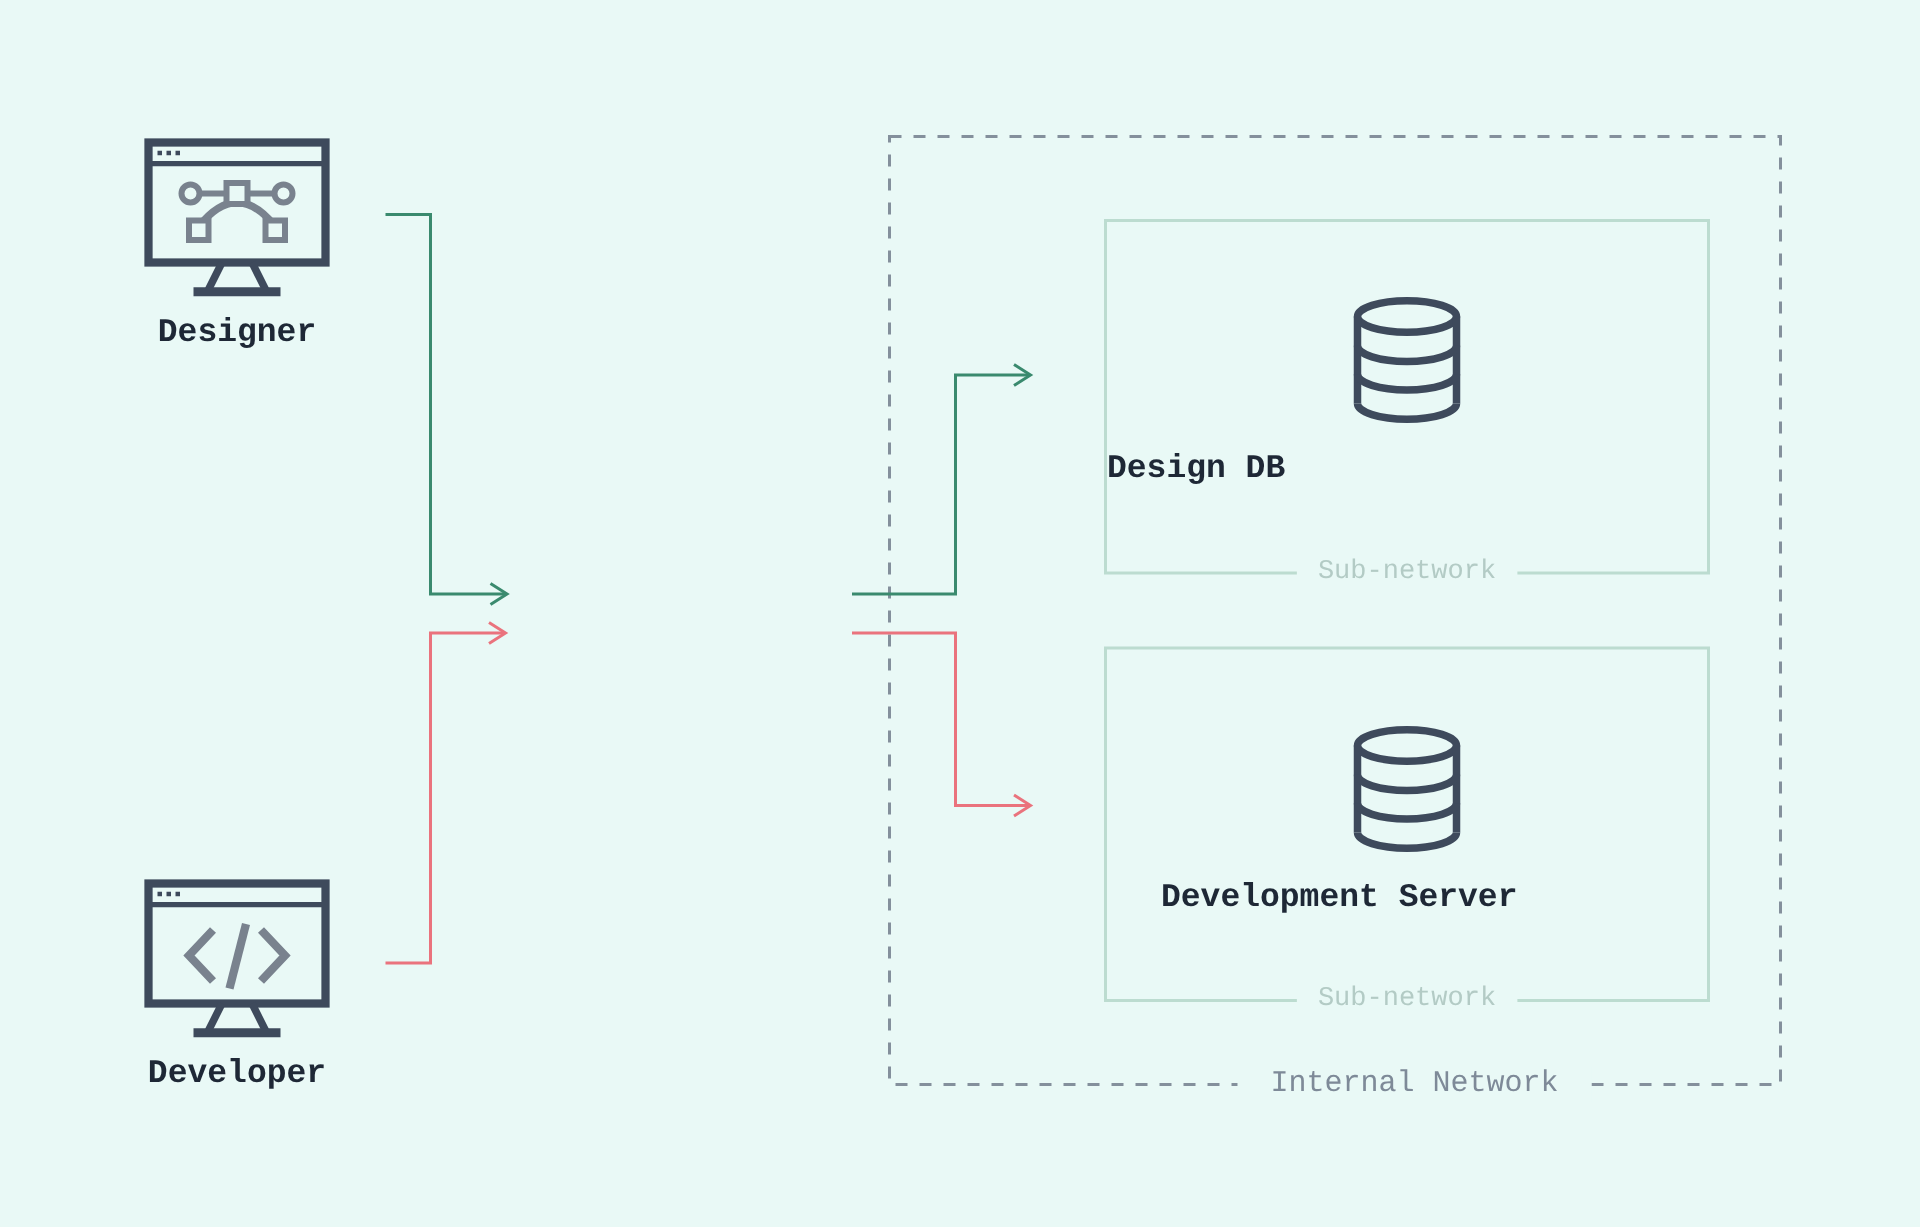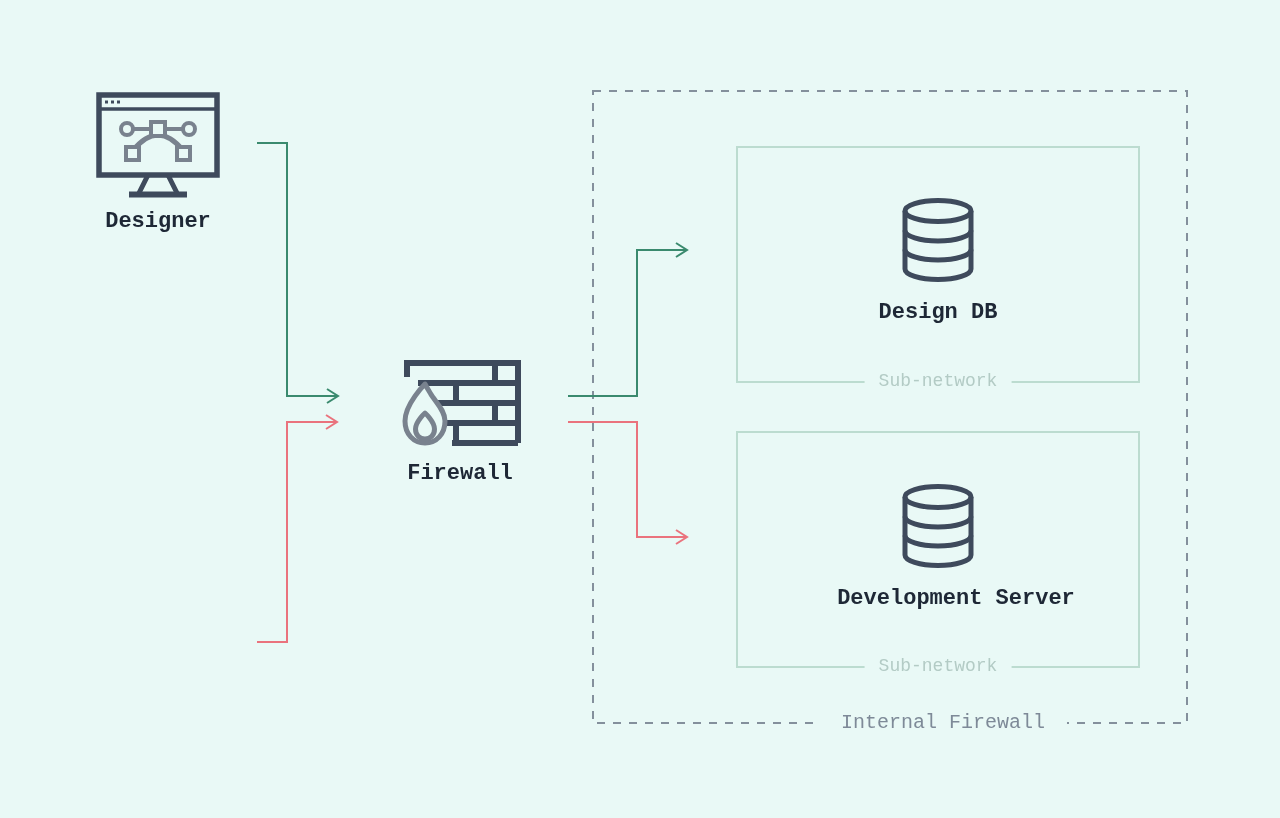--- a/index.html
+++ b/index.html
@@ -28,21 +28,21 @@
     box-sizing:border-box;
   }
   .subnet-label{
     position:absolute;left:50%;bottom:0;transform:translate(-50%,50%);
     background:var(--background,#e9f9f6);
     padding:0 14px;font-size:18px;line-height:24px;
     color:var(--subnet-label-text,#b3cbc5);white-space:nowrap;z-index:4;
   }
   .subnet .db-icon{position:absolute;left:50%;transform:translateX(-50%);}
   .subnet .db-label{
-    position:absolute;left:0;right:0;text-align:center;
+    position:absolute;left:0;right:0;text-align:left;
     font-size:22px;font-weight:600;color:var(--label-text,#1e2836);white-space:nowrap;
   }
   .zone-label{
     position:absolute;z-index:4;transform:translate(-50%,-50%);
     background:var(--background,#e9f9f6);
     padding:0 22px;font-size:20px;line-height:24px;
     color:var(--zone-label-text,#7e8a98);white-space:nowrap;
   }
 </style>
 </head>
@@ -87,41 +87,40 @@
         <circle cx="31" cy="37" r="6" stroke-width="4" fill="#e9f9f6"></circle>
         <circle cx="93" cy="37" r="6" stroke-width="4" fill="#e9f9f6"></circle>
         <rect x="55" y="30" width="14" height="14" stroke-width="4" fill="#e9f9f6"></rect>
         <rect x="30" y="55" width="13" height="13" stroke-width="4" fill="#e9f9f6"></rect>
         <rect x="81" y="55" width="13" height="13" stroke-width="4" fill="#e9f9f6"></rect>
       </g>
     </svg>
     <div class="node-label">Designer</div>
   </div>
 
-
-  <div class="node" style="left:394px;top:354px;width:132px;">
-    <svg width="132" height="98" viewBox="0 0 132 98">
+  <div class="node" style="left:96px;top:586px;width:124px;">
+    <svg width="124" height="108" viewBox="0 0 124 108">
       <g class="icon-primary" stroke="currentColor" fill="none" color="#3e4a5c">
-        <path d="M13 23 V9 H124 V89" stroke-width="6"></path>
-        <path d="M58 89 H124" stroke-width="6"></path>
-        <path d="M24 29 H124" stroke-width="6"></path>
-        <path d="M40 49 H124" stroke-width="6"></path>
-        <path d="M46 69 H124" stroke-width="6"></path>
-        <path d="M101 9 V29" stroke-width="6"></path>
-        <path d="M62 29 V49" stroke-width="6"></path>
-        <path d="M101 49 V69" stroke-width="6"></path>
-        <path d="M62 69 V89" stroke-width="6"></path>
+        <rect x="3" y="3" width="118" height="80" stroke-width="5.5"></rect>
+        <line x1="4" y1="17" x2="120" y2="17" stroke-width="3.5"></line>
+        <rect x="9" y="8.5" width="3" height="3" fill="currentColor" stroke="none"></rect>
+        <rect x="15" y="8.5" width="3" height="3" fill="currentColor" stroke="none"></rect>
+        <rect x="21" y="8.5" width="3" height="3" fill="currentColor" stroke="none"></rect>
+        <path d="M52 83 L43 101 M72 83 L81 101" stroke-width="5"></path>
+        <line x1="33" y1="102.5" x2="91" y2="102.5" stroke-width="6"></line>
       </g>
-      <g class="icon-secondary" stroke="currentColor" color="#79828e">
-        <path d="M31 30 C31 30 11 50 11 67 C11 80 19.5 89 31 89 C42.5 89 51 80 51 67 C51 56 41 47.5 36.5 39.5 C34 35.5 31 30 31 30 Z" stroke-width="5" fill="#e9f9f6" stroke-linejoin="round"></path>
-        <path d="M31 59 C31 59 21.5 67.5 21.5 75 C21.5 81 25.5 85 31 85 C36.5 85 40.5 81 40.5 75 C40.5 67.5 31 59 31 59 Z" stroke-width="5" fill="#e9f9f6" stroke-linejoin="round"></path>
+      <g class="icon-secondary" stroke="currentColor" fill="none" color="#79828e">
+        <path d="M46 34 L30 51 L46 68" stroke-width="5.5"></path>
+        <path d="M78 34 L94 51 L78 68" stroke-width="5.5"></path>
+        <path d="M68 30 L57 73" stroke-width="5.5"></path>
       </g>
     </svg>
-    <div class="node-label">Firewall</div>
+    <div class="node-label">Developer</div>
   </div>
+
 
   <div class="subnet" style="left:736px;top:146px;width:404px;height:237px;">
     <svg class="db-icon" style="top:50px;" width="72" height="86" viewBox="0 0 72 86">
       <g class="icon-primary" stroke="currentColor" fill="none" color="#3e4a5c" stroke-width="5">
         <ellipse cx="36" cy="13" rx="33" ry="10.5"></ellipse>
         <path d="M3 13 V71"></path>
         <path d="M69 13 V71"></path>
         <path d="M3 71 A33 10.5 0 0 0 69 71"></path>
         <path d="M3 32.5 A33 10.5 0 0 0 69 32.5"></path>
         <path d="M3 51.5 A33 10.5 0 0 0 69 51.5"></path>
@@ -139,15 +138,15 @@
         <path d="M69 13 V71"></path>
         <path d="M3 71 A33 10.5 0 0 0 69 71"></path>
         <path d="M3 32.5 A33 10.5 0 0 0 69 32.5"></path>
         <path d="M3 51.5 A33 10.5 0 0 0 69 51.5"></path>
       </g>
     </svg>
     <div class="db-label" style="top:153px;margin-left:36px;">Development Server</div>
     <span class="subnet-label">Sub-network</span>
   </div>
 
-  <span class="zone-label" style="left:943px;top:723px;">Internal Firewall</span>
+  <span class="zone-label" style="left:943px;top:723px;">Internal Network</span>
 
 </div>
 
 </body></html>

